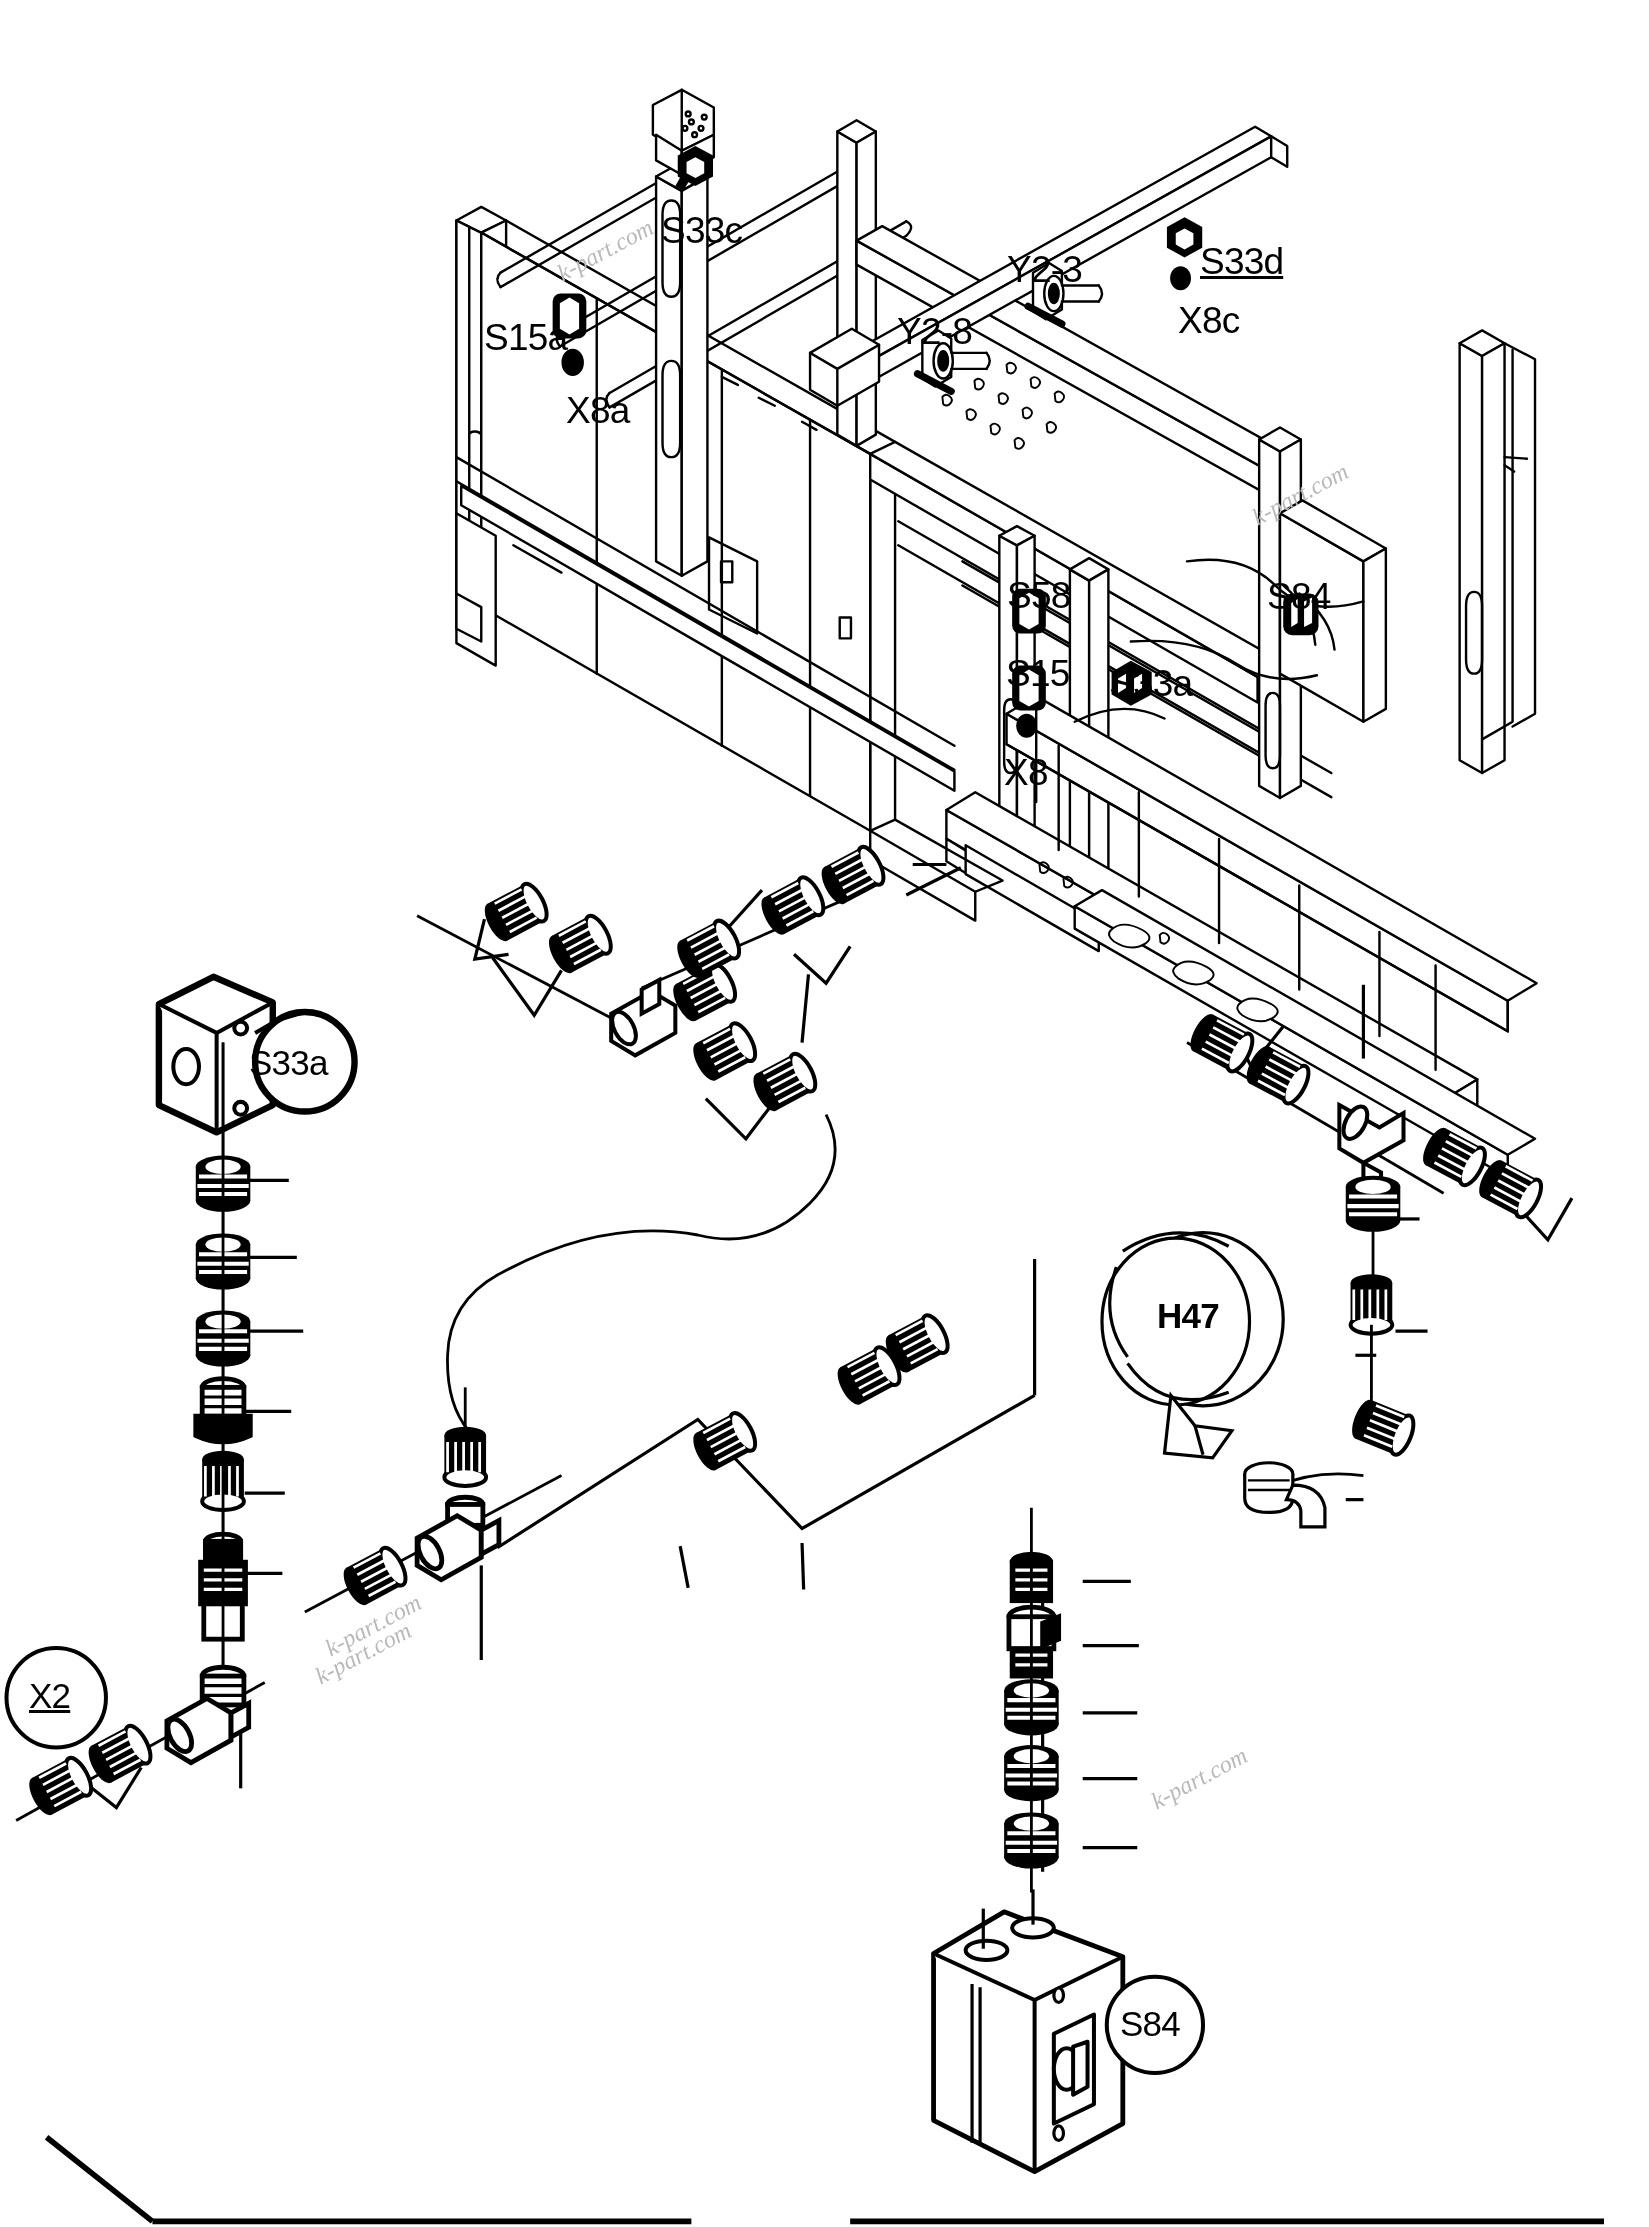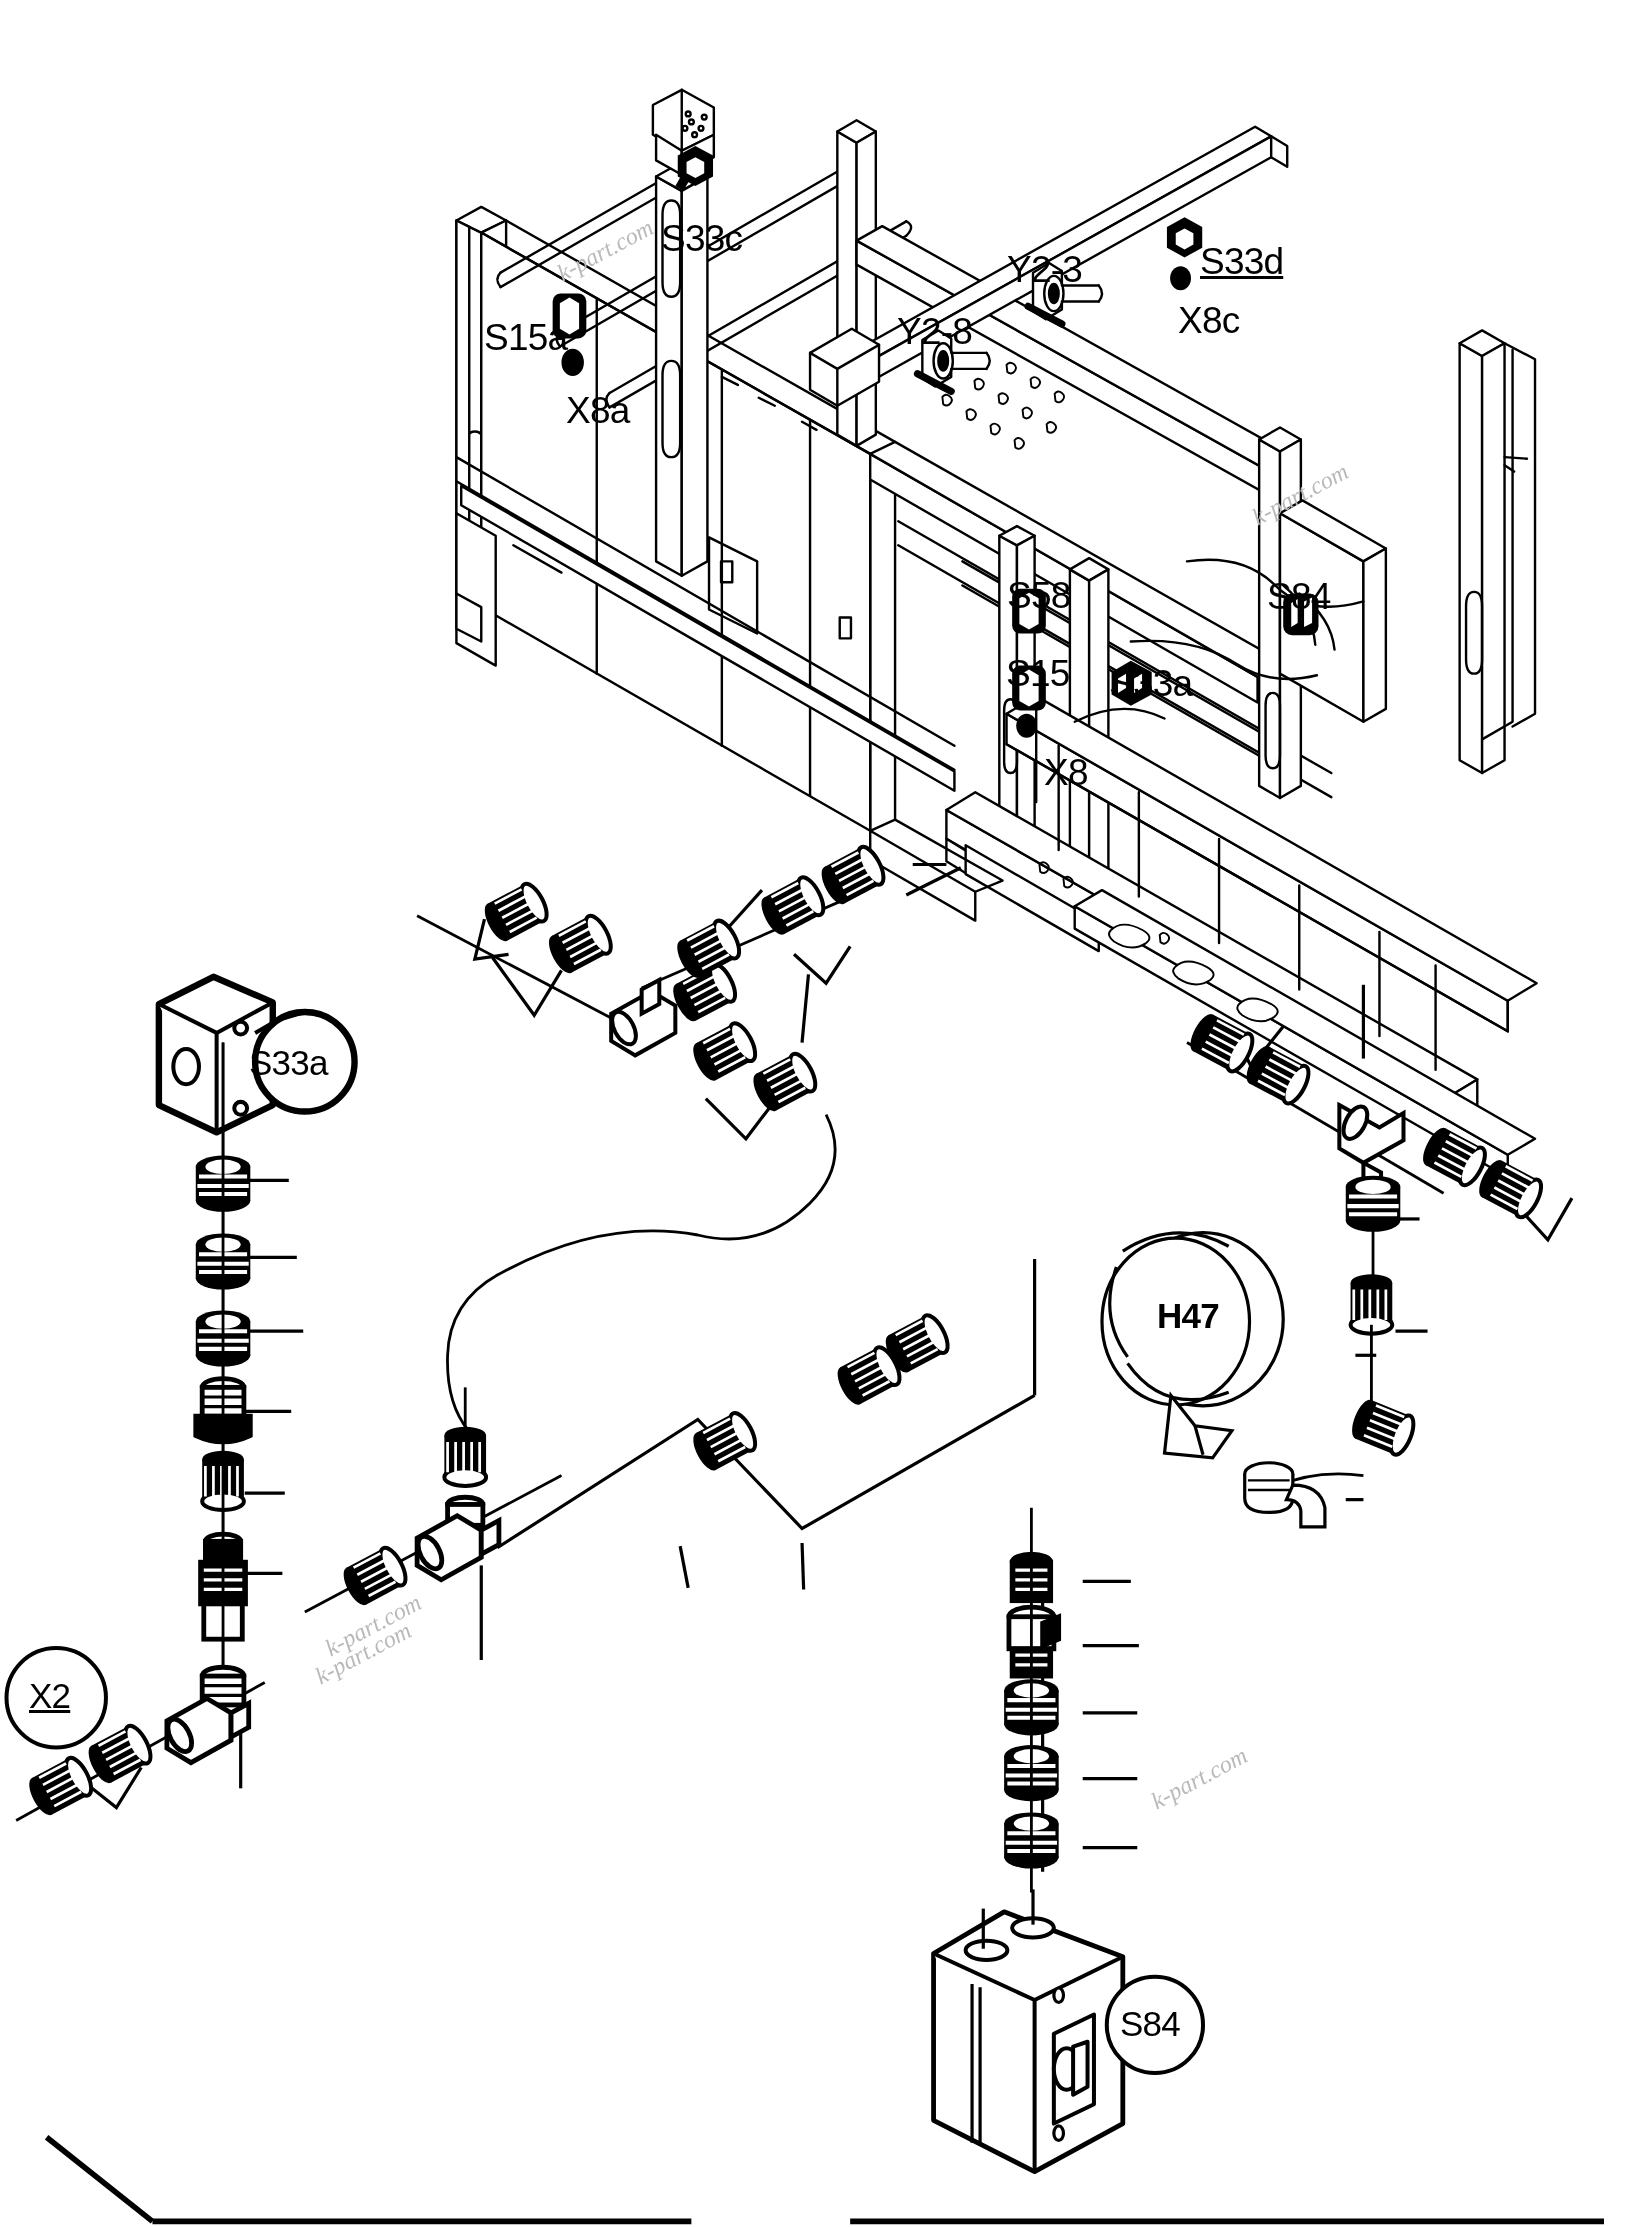--- a/index.html
+++ b/index.html
@@ -520,30 +520,30 @@
     <circle cx="1440" cy="2525" r="60"></circle>
   </g>
 
   <g stroke="#000" stroke-width="7" fill="none">
     <path d="M58 2665 L190 2770"></path>
     <path d="M190 2770 L862 2770"></path>
     <path d="M1060 2770 L2000 2770"></path>
   </g>
 </svg>
 
-<div class="lbl lbl-main" style="left:661px;top:210px;margin-top:8px;">S33c</div>
+<div class="lbl lbl-main" style="left:661px;top:210px;">S33c</div>
 <div class="lbl lbl-main" style="left:484px;top:317px;">S15a</div>
 <div class="lbl lbl-main" style="left:566px;top:390px;">X8a</div>
 <div class="lbl lbl-main" style="left:897px;top:311px;">Y2-8</div>
 <div class="lbl lbl-main" style="left:1007px;top:249px;">Y2-3</div>
 <div class="lbl lbl-main" style="left:1200px;top:241px;text-decoration:underline;">S33d</div>
 <div class="lbl lbl-main" style="left:1178px;top:300px;">X8c</div>
 <div class="lbl lbl-main" style="left:1007px;top:575px;">S58</div>
 <div class="lbl lbl-main" style="left:1006px;top:653px;">S15</div>
-<div class="lbl lbl-main" style="left:1044px;top:752px;">X8</div>
+<div class="lbl lbl-main" style="left:1004px;top:752px;">X8</div>
 <div class="lbl lbl-main" style="left:1109px;top:663px;">S33a</div>
 <div class="lbl lbl-main" style="left:1267px;top:576px;">S84</div>
 
 <div class="lbl lbl-callout" style="left:249px;top:1043px;">S33a</div>
 <div class="lbl lbl-callout" style="left:1157px;top:1296px;font-weight:bold;">H47</div>
 <div class="lbl lbl-callout" style="left:29px;top:1676px;text-decoration:underline;">X2</div>
 <div class="lbl lbl-callout" style="left:1120px;top:2004px;">S84</div>
 
 <div class="wm" style="left:553px;top:237px;transform:rotate(-28deg);">k-part.com</div>
 <div class="wm" style="left:1248px;top:481px;transform:rotate(-28deg);">k-part.com</div>

